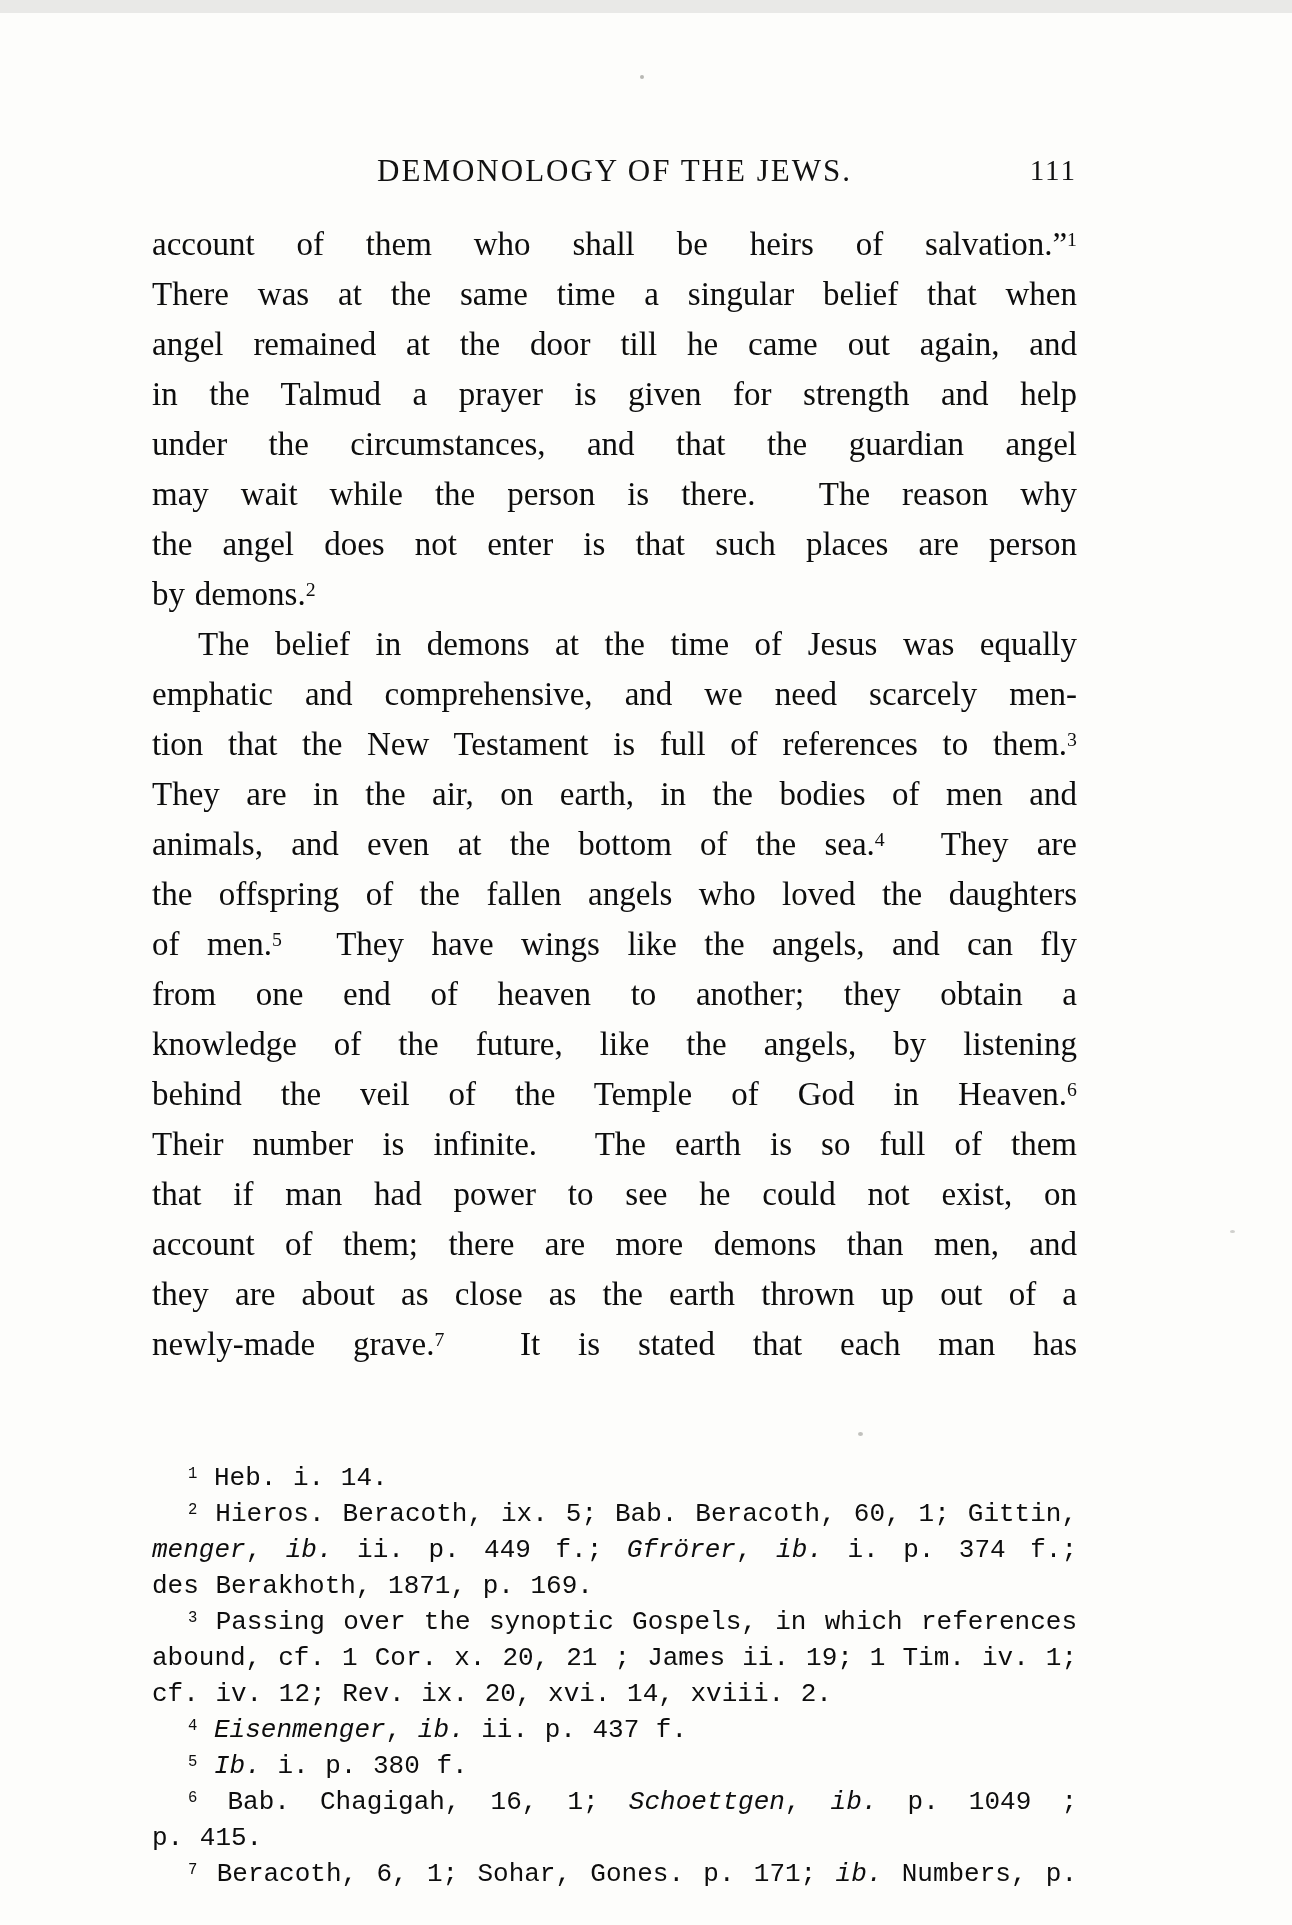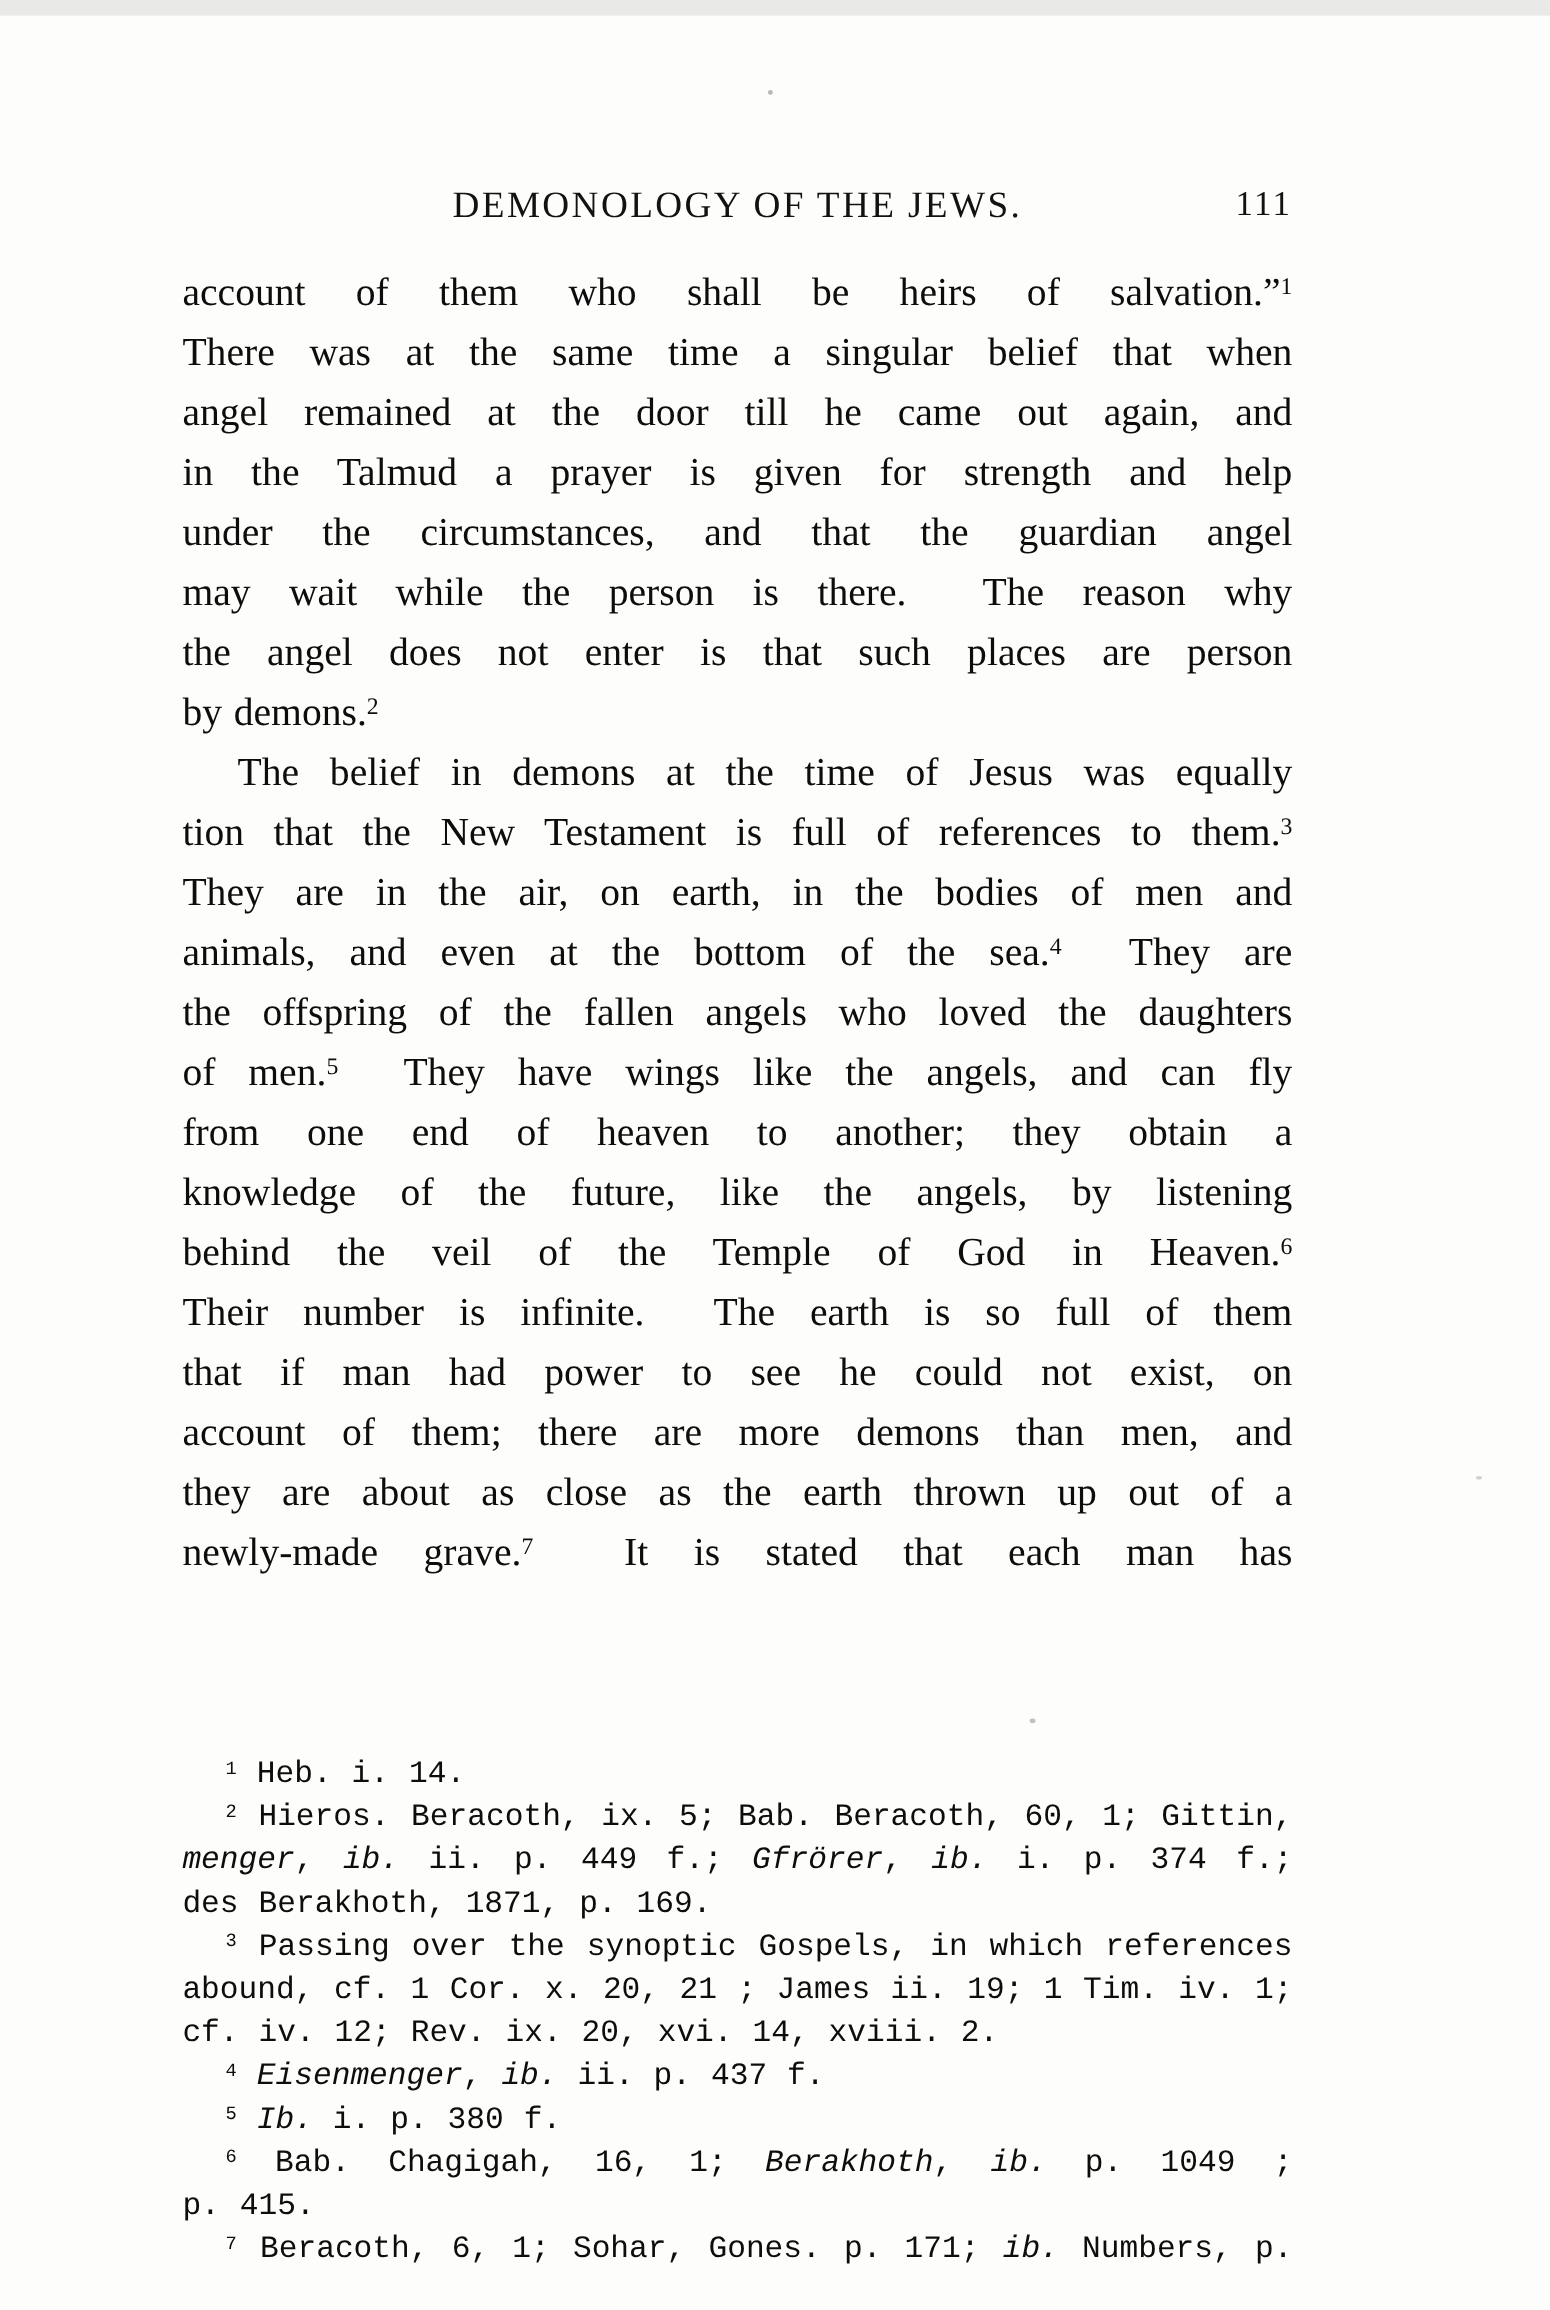--- a/index.html
+++ b/index.html
@@ -91,20 +91,21 @@
   <div class="content-col body-text" id="body-text">
       <div class="body-line just"><span>account of them who shall be heirs of salvation.”</span><span class="sup">1</span></div>
       <div class="body-line just"><span>There was at the same time a singular belief that when</span></div>
       <div class="body-line just"><span>angel remained at the door till he came out again, and</span></div>
       <div class="body-line just"><span>in the Talmud a prayer is given for strength and help</span></div>
       <div class="body-line just"><span>under the circumstances, and that the guardian angel</span></div>
       <div class="body-line just"><span>may wait while the person is there.  The reason why</span></div>
       <div class="body-line just"><span>the angel does not enter is that such places are person</span></div>
       <div class="body-line"><span>by demons.</span><span class="sup">2</span></div>
       <div class="body-line just ind"><span>The belief in demons at the time of Jesus was equally</span></div>
+      <div class="body-line just"><span>emphatic and comprehensive, and we need scarcely men-</span></div>
       <div class="body-line just"><span>tion that the New Testament is full of references to them.</span><span class="sup">3</span></div>
       <div class="body-line just"><span>They are in the air, on earth, in the bodies of men and</span></div>
       <div class="body-line just"><span>animals, and even at the bottom of the sea.</span><span class="sup">4</span><span>  They are</span></div>
       <div class="body-line just"><span>the offspring of the fallen angels who loved the daughters</span></div>
       <div class="body-line just"><span>of men.</span><span class="sup">5</span><span>  They have wings like the angels, and can fly</span></div>
       <div class="body-line just"><span>from one end of heaven to another; they obtain a</span></div>
       <div class="body-line just"><span>knowledge of the future, like the angels, by listening</span></div>
       <div class="body-line just"><span>behind the veil of the Temple of God in Heaven.</span><span class="sup">6</span></div>
       <div class="body-line just"><span>Their number is infinite.  The earth is so full of them</span></div>
       <div class="body-line just"><span>that if man had power to see he could not exist, on</span></div>
@@ -116,21 +117,21 @@
   <div class="content-col footnotes" id="footnotes">
       <div class="fn-line ind"><span class="sup">1</span><span> Heb. i. 14.</span></div>
       <div class="fn-line just ind"><span class="sup">2</span><span> Hieros. Beracoth, ix. 5; Bab. Beracoth, 60, 1; Gittin, 70, 1; </span><span class="it">Eisen-</span></div>
       <div class="fn-line just"><span class="it">menger</span><span>, </span><span class="it">ib.</span><span> ii. p. 449 f.; </span><span class="it">Gfrörer</span><span>, </span><span class="it">ib.</span><span> i. p. 374 f.; </span><span class="it">Moïse Schwab</span><span>, Traité</span></div>
       <div class="fn-line"><span>des Berakhoth, 1871, p. 169.</span></div>
       <div class="fn-line just ind"><span class="sup">3</span><span> Passing over the synoptic Gospels, in which references to demons</span></div>
       <div class="fn-line just"><span>abound, cf. 1 Cor. x. 20, 21 ; James ii. 19; 1 Tim. iv. 1; Eph. ii. 2,</span></div>
       <div class="fn-line"><span>cf. iv. 12; Rev. ix. 20, xvi. 14, xviii. 2.</span></div>
       <div class="fn-line ind"><span class="sup">4</span><span> </span><span class="it">Eisenmenger</span><span>, </span><span class="it">ib.</span><span> ii. p. 437 f.</span></div>
       <div class="fn-line ind"><span class="sup">5</span><span> </span><span class="it">Ib.</span><span> i. p. 380 f.</span></div>
-      <div class="fn-line just ind"><span class="sup">6</span><span> Bab. Chagigah, 16, 1; </span><span class="it">Berakhoth</span><span>, </span><span class="it">ib.</span><span> p. 1049 ; </span><span class="it">Eisenmenger</span><span>, </span><span class="it">ib.</span><span> ii.</span></div>
+      <div class="fn-line just ind"><span class="sup">6</span><span> Bab. Chagigah, 16, 1; </span><span class="it">Schoettgen</span><span>, </span><span class="it">ib.</span><span> p. 1049 ; </span><span class="it">Eisenmenger</span><span>, </span><span class="it">ib.</span><span> ii.</span></div>
       <div class="fn-line"><span>p. 415.</span></div>
       <div class="fn-line just ind"><span class="sup">7</span><span> Beracoth, 6, 1; Sohar, Gones. p. 171; </span><span class="it">ib.</span><span> Numbers, p. 291; </span><span class="it">Eisen-</span></div>
     </div>
 
   <div class="speck s1"></div>
   <div class="speck s2"></div>
   <div class="speck s3"></div>
 </div>
 
 </body></html>

